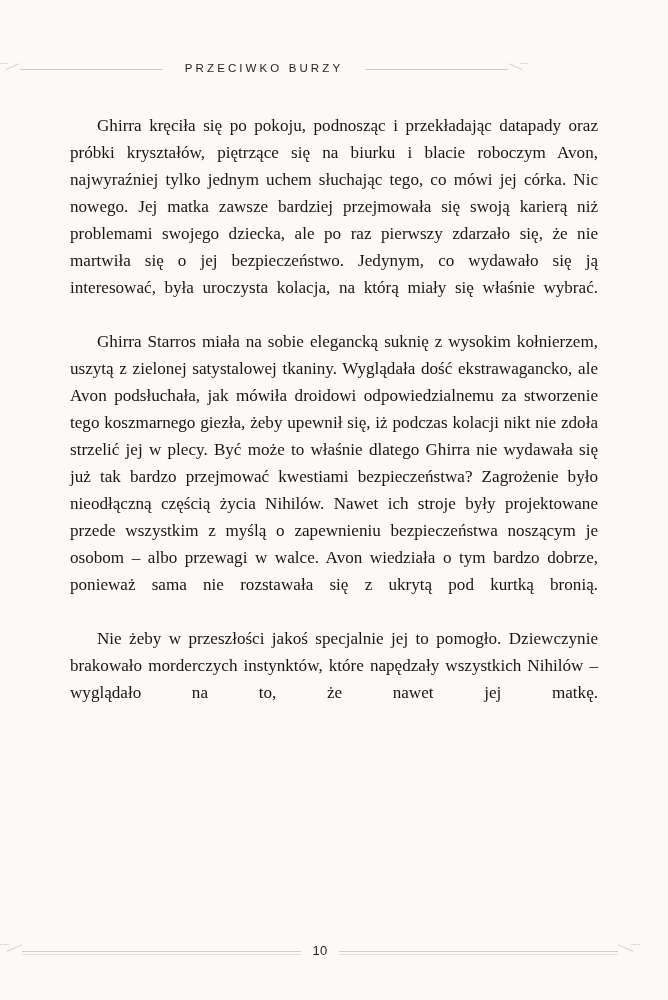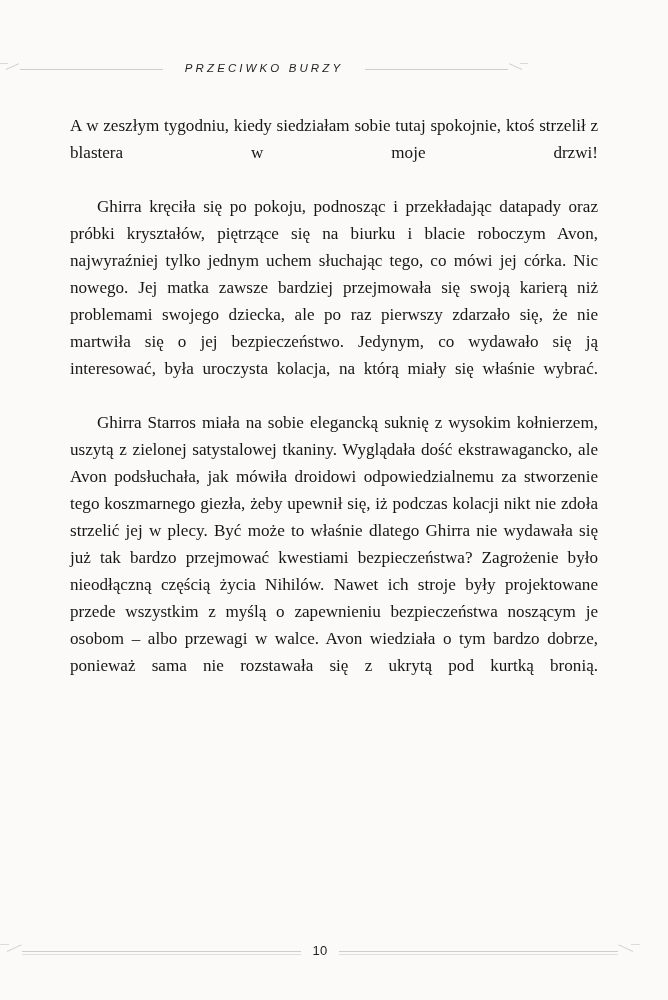--- a/index.html
+++ b/index.html
@@ -29,21 +29,20 @@
   
   .running-head {
     position: absolute;
     top: 56px;
     left: 0;
     width: 528px;
     height: 26px;
     display: flex;
     align-items: center;
     justify-content: center;
-    font-style: italic;
   }
 
   .head-rule {
     flex: 1 1 auto;
     height: 14px;
     position: relative;
   }
 
   
   .head-rule .seg-long {
@@ -197,23 +196,23 @@
     </div>
     <div class="running-head-title">PRZECIWKO BURZY</div>
     <div class="head-rule right">
       <span class="seg-tail"></span>
       <span class="seg-diag"></span>
       <span class="seg-long"></span>
     </div>
   </div>
 
   <div class="textblock">
-    <p class="noindent">A w zeszłym tygodniu, kiedy siedziałam sobie tutaj spokojnie, ktoś strzelił z blastera w moje drzwi!</p>
     <p>Ghirra kręciła się po pokoju, podnosząc i przekładając datapady oraz próbki kryształów, piętrzące się na biurku i blacie roboczym Avon, najwyraźniej tylko jednym uchem słuchając tego, co mówi jej córka. Nic nowego. Jej matka zawsze bardziej przejmowała się swoją karierą niż problemami swojego dziecka, ale po raz pierwszy zdarzało się, że nie martwiła się o jej bezpieczeństwo. Jedynym, co wydawało się ją interesować, była uroczysta kolacja, na którą miały się właśnie wybrać.</p>
     <p>Ghirra Starros miała na sobie elegancką suknię z wysokim kołnierzem, uszytą z zielonej satystalowej tkaniny. Wyglądała dość ekstrawagancko, ale Avon podsłuchała, jak mówiła droidowi odpowiedzialnemu za stworzenie tego koszmarnego giezła, żeby upewnił się, iż podczas kolacji nikt nie zdoła strzelić jej w plecy. Być może to właśnie dlatego Ghirra nie wydawała się już tak bardzo przejmować kwestiami bezpieczeństwa? Zagrożenie było nieodłączną częścią życia Nihilów. Nawet ich stroje były projektowane przede wszystkim z myślą o zapewnieniu bezpieczeństwa noszącym je osobom – albo przewagi w walce. Avon wiedziała o tym bardzo dobrze, ponieważ sama nie rozstawała się z ukrytą pod kurtką bronią.</p>
+    <p>Nie żeby w przeszłości jakoś specjalnie jej to pomogło. Dziewczynie brakowało morderczych instynktów, które napędzały wszystkich Nihilów – wyglądało na to, że nawet jej matkę.</p>
   </div>
 
   <div class="folio">
     <div class="foot-rule left">
       <span class="seg-tail"></span>
       <span class="seg-diag"></span>
       <span class="seg-long"></span>
       <span class="seg-long2"></span>
     </div>
     <div class="folio-number">10</div>

